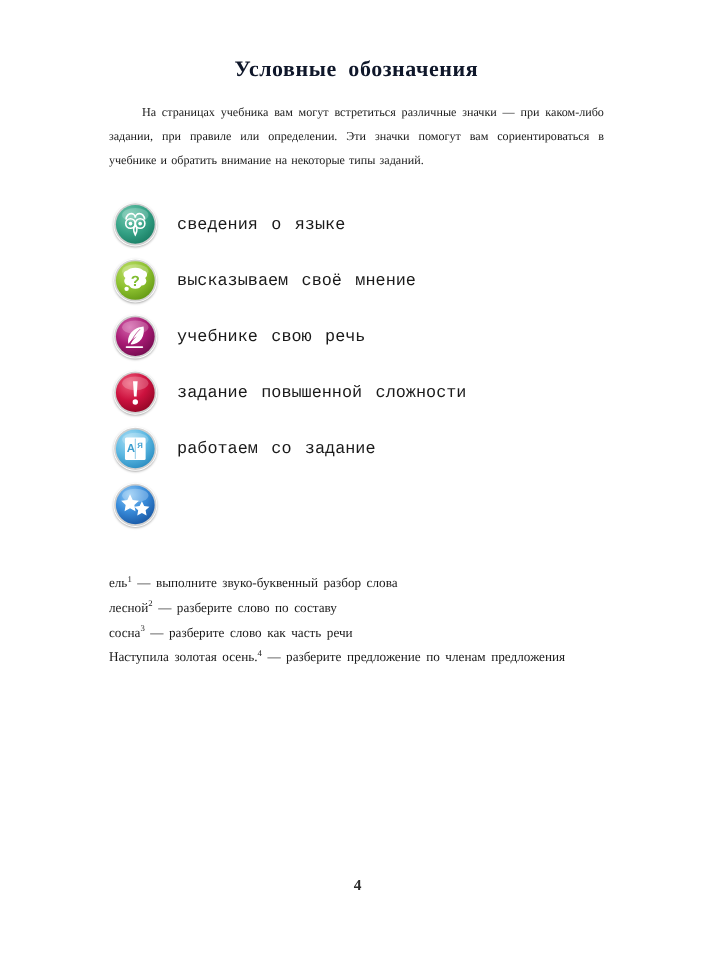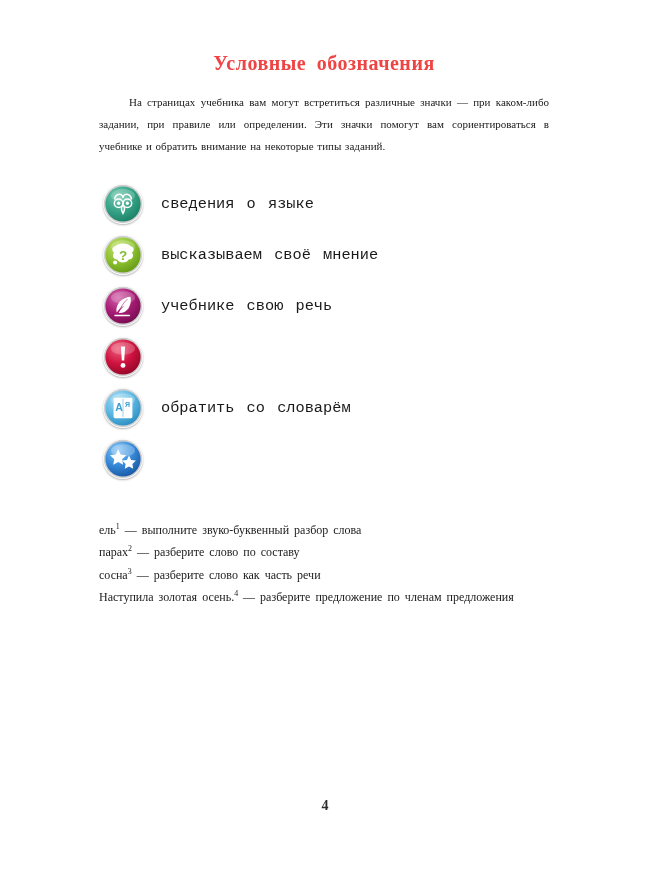--- a/index.html
+++ b/index.html
@@ -25,21 +25,21 @@
     width: 450px;
   }
 
   .page-title {
     font-size: 20px;
     font-weight: bold;
     text-align: center;
     letter-spacing: 0.5px;
     margin: 0 0 16px 0;
     word-spacing: 5px;
-    color: #ef4444;
+    color: #0f172a;
   }
 
   .intro {
     font-size: 11px;
     line-height: 22.2px;
     text-align: justify;
     text-justify: inter-word;
     margin: 0;
     word-spacing: 1px;
     hyphens: manual;
@@ -195,20 +195,21 @@
                 <stop offset="100%" stop-color="#8c0524"></stop>
               </radialGradient>
             </defs>
             <circle cx="20" cy="20" r="19.2" fill="#d0d0d0"></circle>
             <circle cx="20" cy="20" r="17.6" fill="url(#g-e)"></circle>
             <ellipse cx="20" cy="11.5" rx="12" ry="6.2" fill="#ffffff" opacity="0.22"></ellipse>
             <path d="M17.9 9.6 h4.2 l-0.9 13.8 h-2.4 Z" fill="#ffffff"></path>
             <circle cx="20" cy="28.4" r="2.45" fill="#ffffff"></circle>
           </svg>
         </div>
+        <span class="legend-label">задание  повышенной  сложности</span>
       </div>
 
       <div class="legend-item">
         <div class="legend-icon">
           <svg viewBox="0 0 40 40" xmlns="http://www.w3.org/2000/svg" aria-hidden="true">
             <defs>
               <radialGradient id="g-d" cx="36%" cy="26%" r="84%">
                 <stop offset="0%" stop-color="#a8ddf5"></stop>
                 <stop offset="52%" stop-color="#5cb8e2"></stop>
                 <stop offset="100%" stop-color="#2387bd"></stop>
@@ -216,21 +217,21 @@
             </defs>
             <circle cx="20" cy="20" r="19.2" fill="#d0d0d0"></circle>
             <circle cx="20" cy="20" r="17.6" fill="url(#g-d)"></circle>
             <ellipse cx="20" cy="11.5" rx="12" ry="6.2" fill="#ffffff" opacity="0.22"></ellipse>
             <rect x="10.6" y="9.8" width="18.8" height="20.4" rx="1.4" fill="#ffffff"></rect>
             <line x1="20" y1="10.8" x2="20" y2="29.2" stroke="#8fc9e6" stroke-width="0.9"></line>
             <text x="16.0" y="23.2" text-anchor="middle" font-family="'Liberation Sans', sans-serif" font-size="10.5" font-weight="bold" fill="#3d9fd0">А</text>
             <text x="24.4" y="19.2" text-anchor="middle" font-family="'Liberation Sans', sans-serif" font-size="7" font-weight="bold" fill="#3d9fd0">Я</text>
           </svg>
         </div>
-        <span class="legend-label">обратить  со  словарём</span>
+        <span class="legend-label">работаем  со  задание</span>
       </div>
 
       <div class="legend-item">
         <div class="legend-icon">
           <svg viewBox="0 0 40 40" xmlns="http://www.w3.org/2000/svg" aria-hidden="true">
             <defs>
               <radialGradient id="g-s" cx="36%" cy="24%" r="86%">
                 <stop offset="0%" stop-color="#8ec8f4"></stop>
                 <stop offset="48%" stop-color="#3a8ddb"></stop>
                 <stop offset="100%" stop-color="#14519e"></stop>
@@ -242,21 +243,21 @@
             <path d="M15.2 10.4 l2.45 5.1 5.6 .75 -4.1 3.9 1.02 5.6 -4.97 -2.7 -4.97 2.7 1.02 -5.6 -4.1 -3.9 5.6 -.75 Z" fill="#ffffff"></path>
             <path d="M26.0 16.6 l2.1 4.35 4.78 .64 -3.5 3.33 .87 4.78 -4.25 -2.3 -4.25 2.3 .87 -4.78 -3.5 -3.33 4.78 -.64 Z" fill="#ffffff"></path>
           </svg>
         </div>
       </div>
 
     </div>
 
     <div class="parsing">
       <p class="pline"><span>ель</span><sup>1</sup><span> — </span><span>выполните  звуко-буквенный  разбор  слова</span></p>
-      <p class="pline"><span>парах</span><sup>2</sup><span> — </span><span>разберите  слово  по  составу</span></p>
+      <p class="pline"><span>лесной</span><sup>2</sup><span> — </span><span>разберите  слово  по  составу</span></p>
       <p class="pline"><span>сосна</span><sup>3</sup><span> — </span><span>разберите  слово  как  часть  речи</span></p>
       <p class="pline last"><span>Наступила  золотая  осень.</span><sup>4</sup><span> — </span><span>разберите предложе­ние по членам предложения</span></p>
     </div>
 
   </div>
 
   <div class="folio">4</div>
 
 </div>
 

